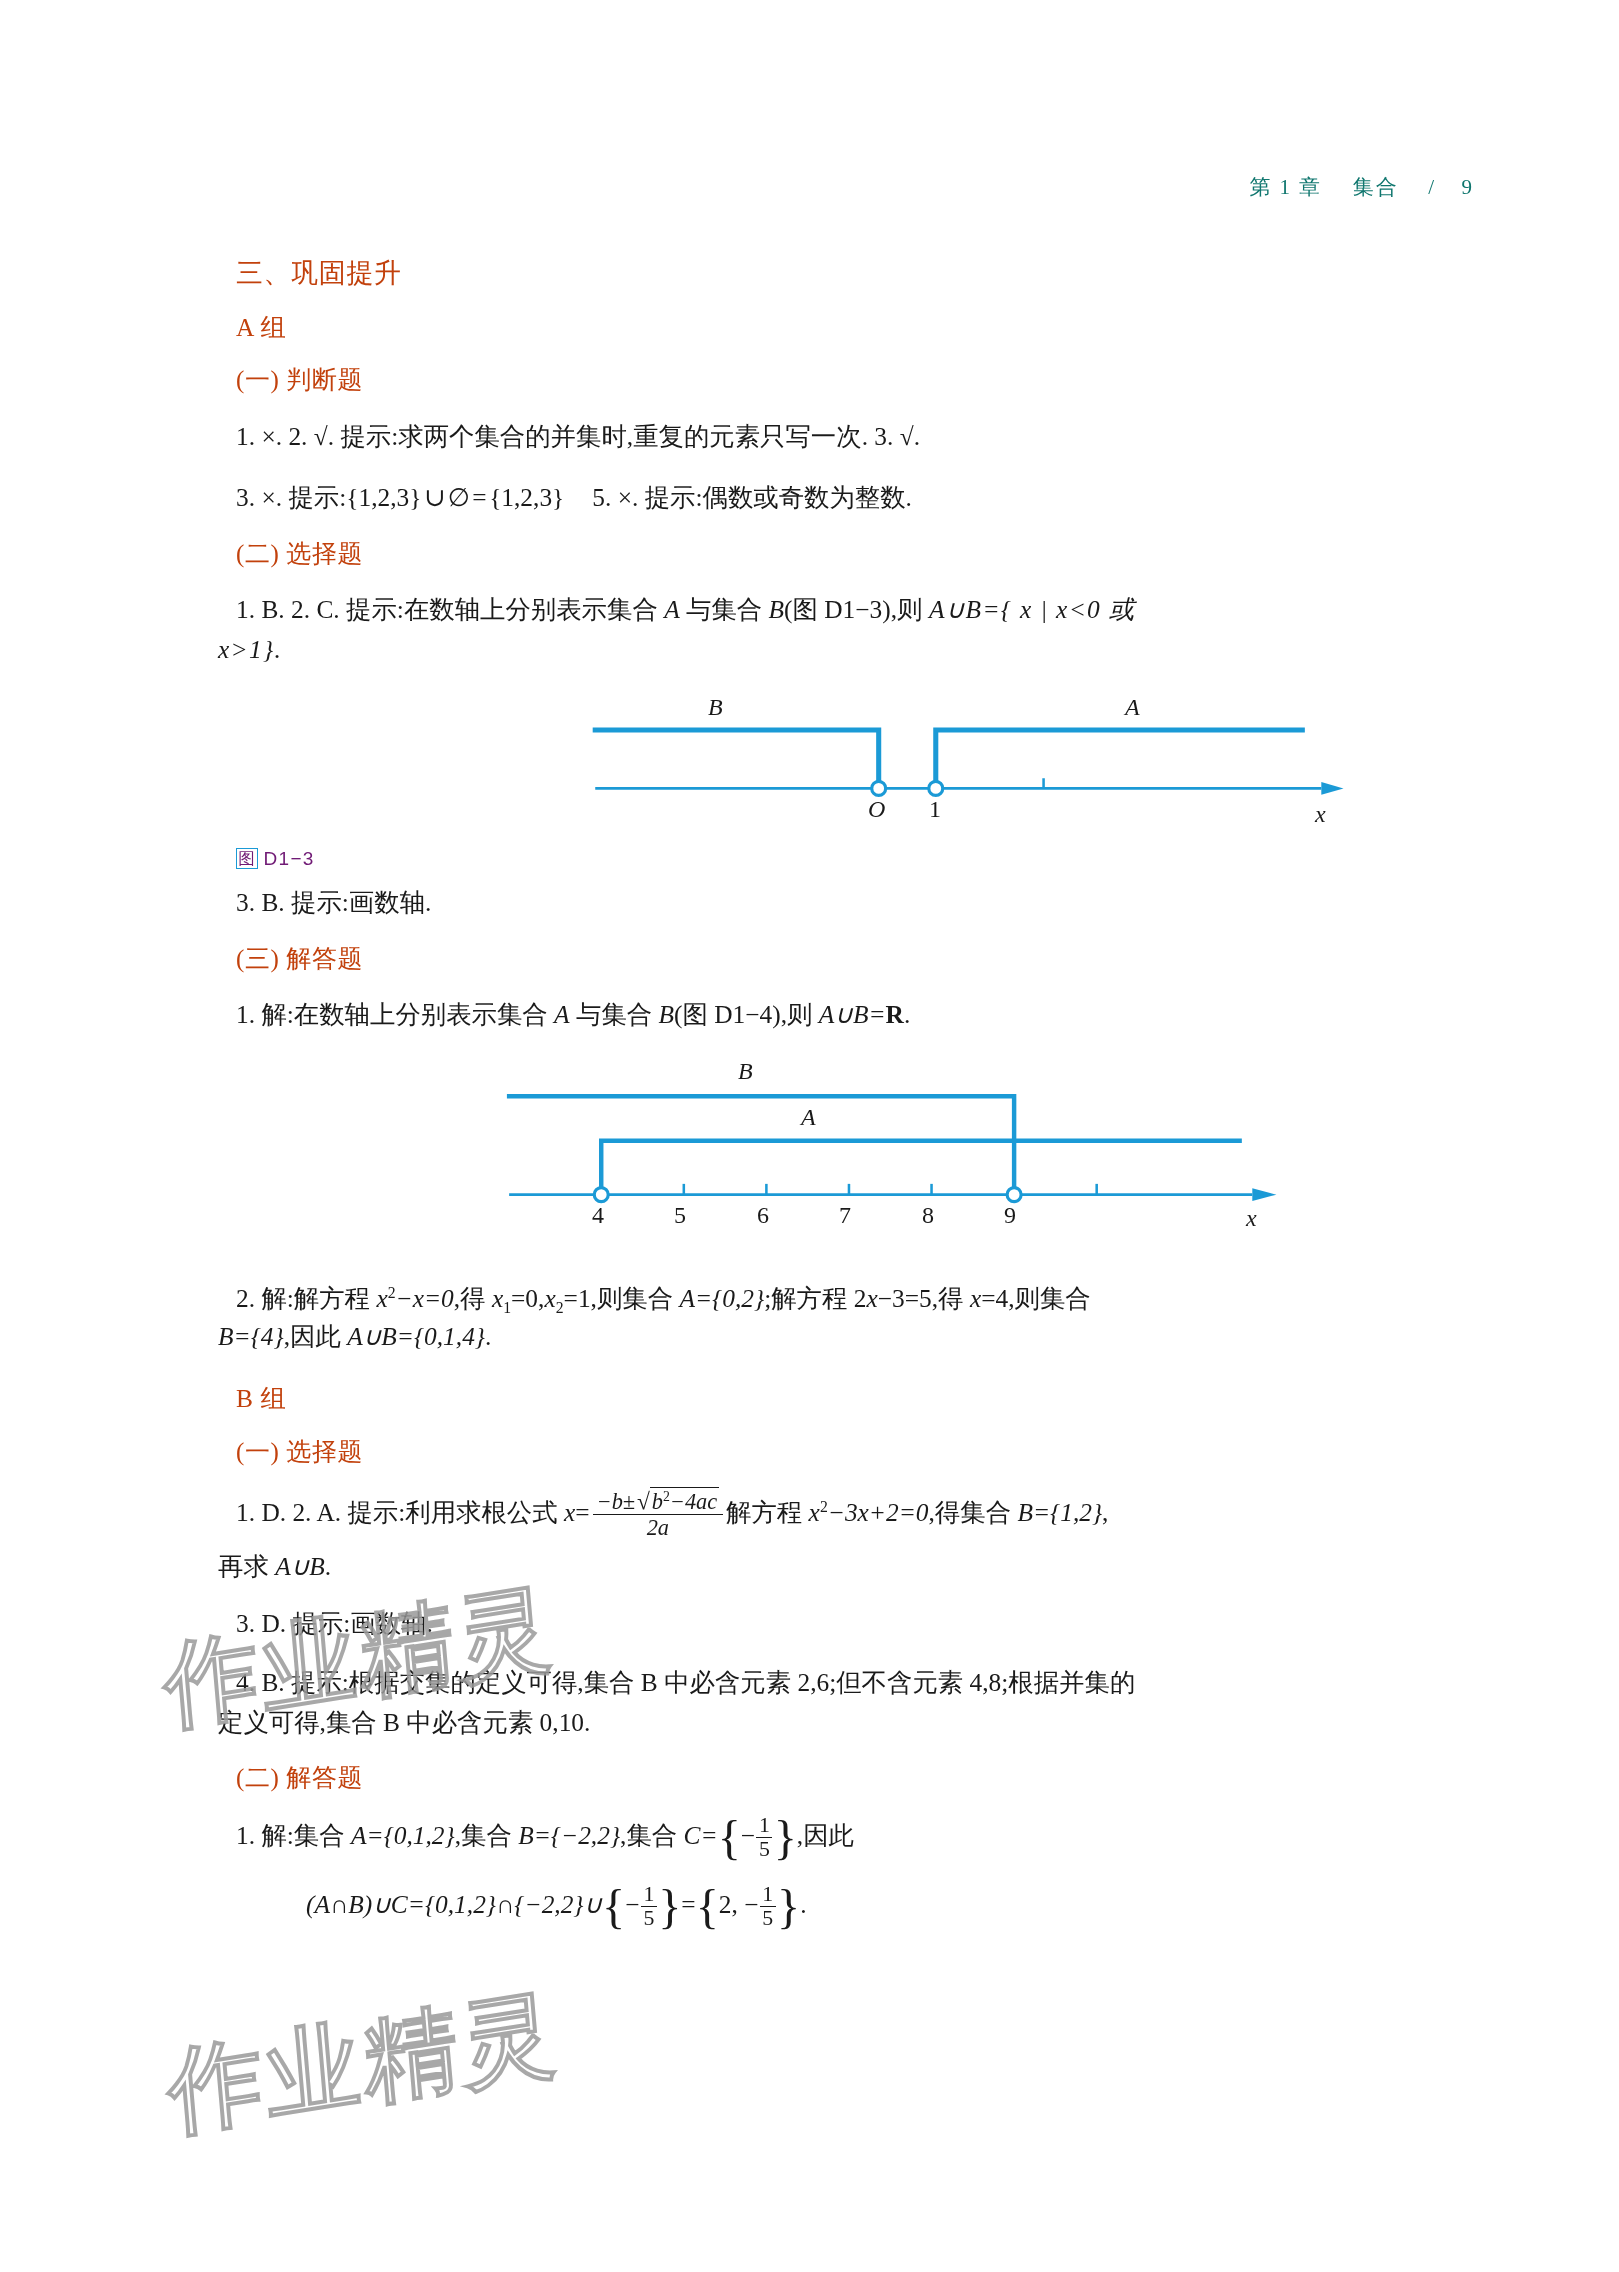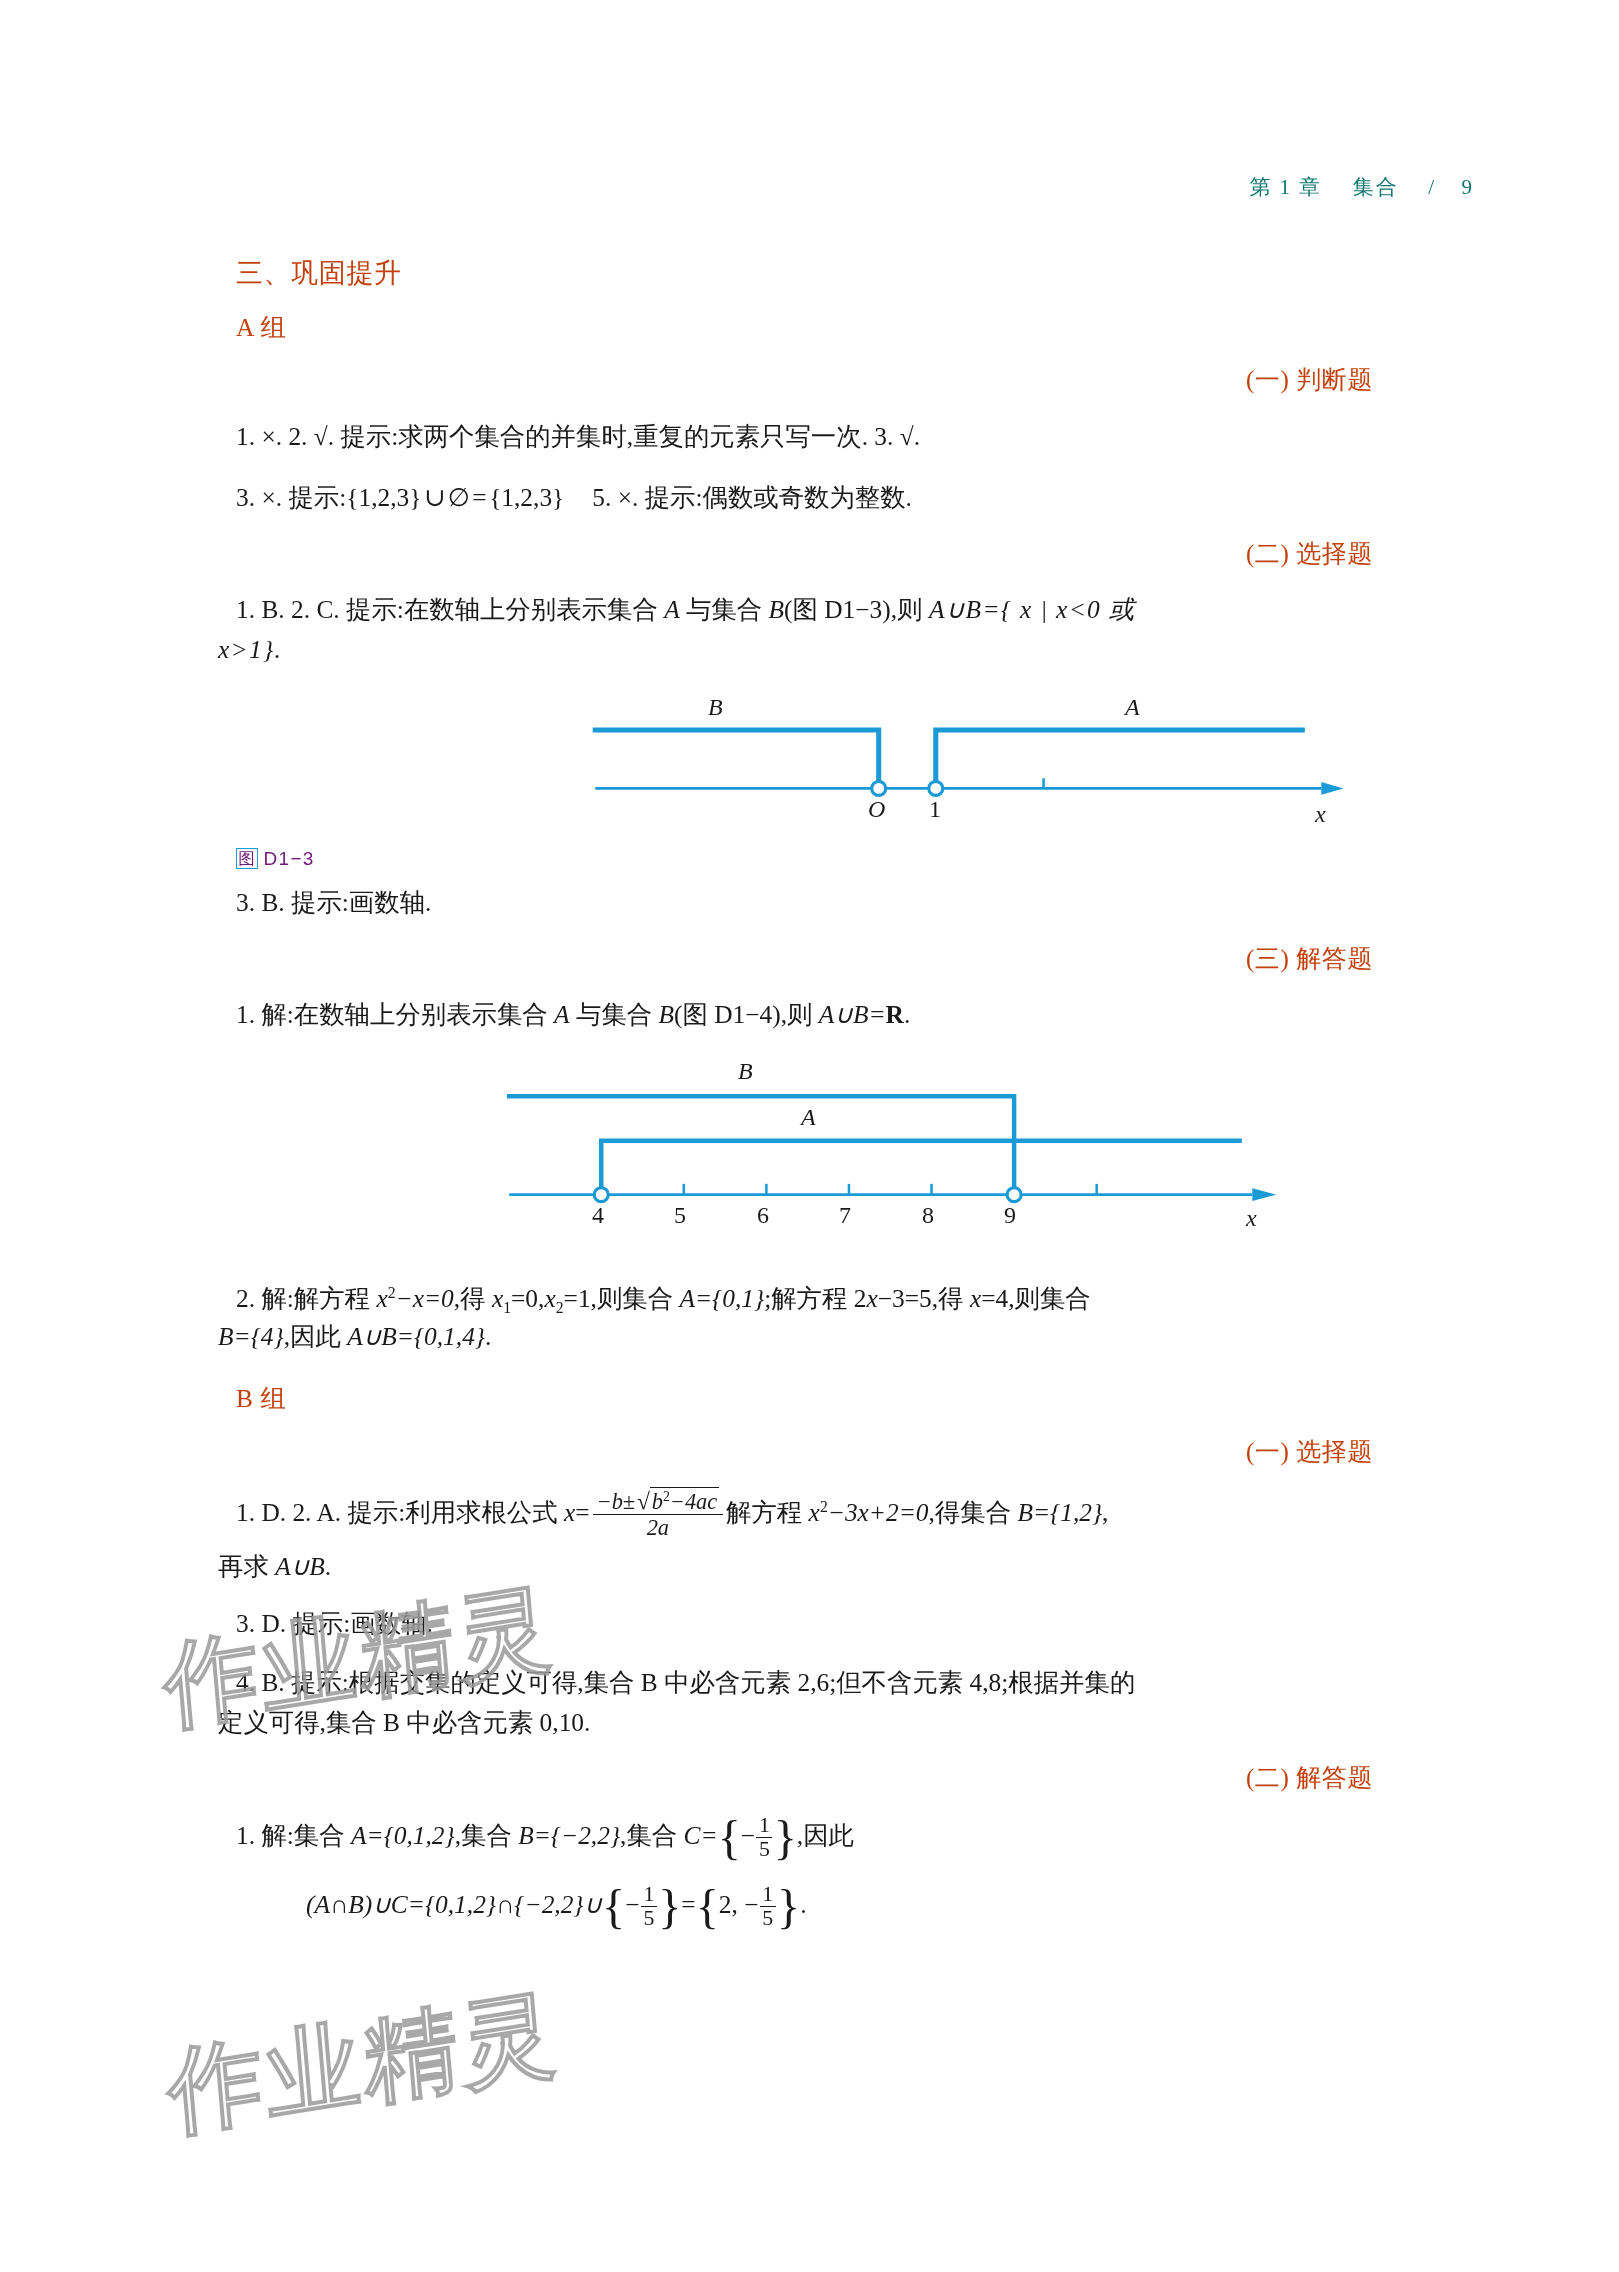--- a/index.html
+++ b/index.html
@@ -34,21 +34,21 @@
   .blue-head{
     color:#c2410c;
     font-weight:normal;
     font-size:25.4px;
     line-height:1.0;
     margin:0 0 0 0;
     letter-spacing:0.6px;
   }
   .sec-main{ font-size:27px; margin-bottom:28px;}
   .sec-group{ font-size:25.4px; margin-bottom:27px;}
-  .sec-sub{ font-size:25px; margin-bottom:25.4px;text-align:right;}
+  .sec-sub{ font-size:25px; margin-bottom:25.4px;}
   .gap-top{margin-top:29px;}
   p.body{
     font-size:25.4px;
     line-height:1.42;
     margin:0 0 25.4px 0;
     text-align:justify;
     letter-spacing:0px;
   }
   .it{font-style:italic;font-family:"Liberation Serif",serif;}
   .bold-r{font-weight:bold;font-style:normal;}
@@ -246,21 +246,21 @@
       <div style="position:absolute;left:603px;top:144px;font-size:24px;">7</div>
       <div style="position:absolute;left:686px;top:144px;font-size:24px;">8</div>
       <div style="position:absolute;left:768px;top:144px;font-size:24px;">9</div>
       <div style="position:absolute;left:1010px;top:147px;font-size:24px;" class="it">x</div>
     </div>
 
     <p class="body" style="margin-top:32px;margin-bottom:2.5px">
       <span>2. 解:解方程</span>
       <span class="it">x</span><sup class="sp">2</sup><span class="it">−x=0</span><span>,得</span>
       <span class="it">x</span><sub class="sb">1</sub><span>=0,</span><span class="it">x</span><sub class="sb">2</sub><span>=1,则集合</span>
-      <span class="it">A={0,1}</span><span>;解方程 2</span><span class="it">x</span><span>−3=5,得</span>
+      <span class="it">A={0,2}</span><span>;解方程 2</span><span class="it">x</span><span>−3=5,得</span>
       <span class="it">x</span><span>=4,则集合</span>
     </p>
     <p class="body" style="margin-left:-18px">
       <span class="it">B={4}</span><span>,因此</span>
       <span class="it">A∪B={0,1,4}</span><span>.</span>
     </p>
 
     <div class="blue-head sec-group" style="margin-top:32px">B 组</div>
     <div class="blue-head sec-sub">(一) 选择题</div>
 

